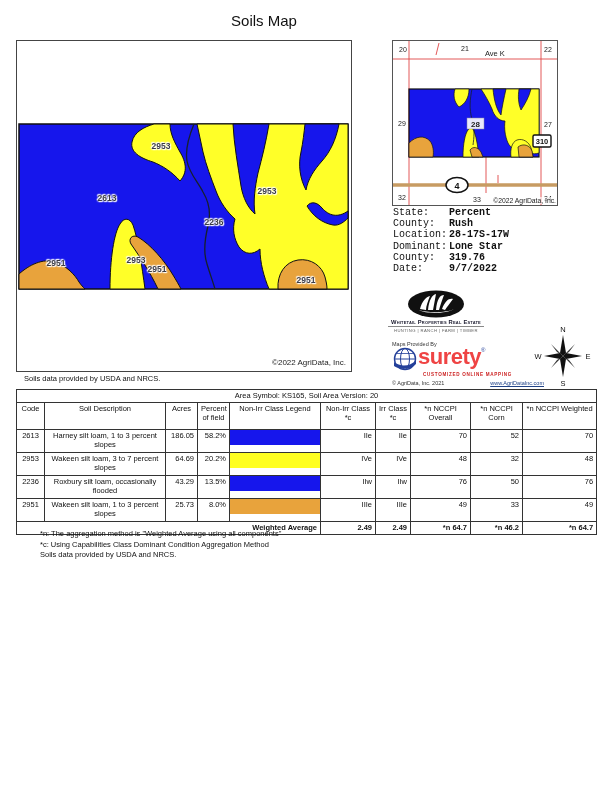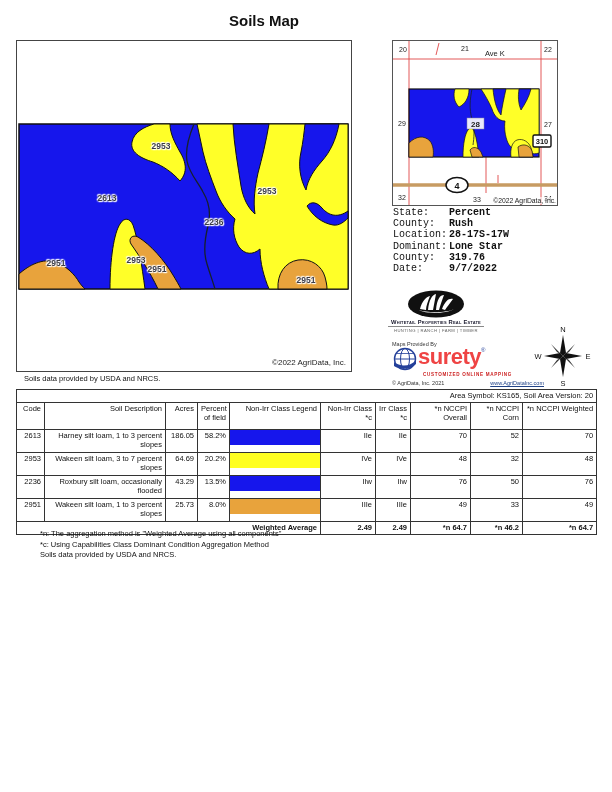--- a/index.html
+++ b/index.html
@@ -1,21 +1,21 @@
 <!DOCTYPE html>
 <html><head>
 <meta charset="utf-8">
 <style>
   html,body{margin:0;padding:0;background:#fff;}
   .page{position:relative;width:612px;height:792px;background:#fff;overflow:hidden;
         font-family:"Liberation Sans",sans-serif;color:#111;}
   .abs{position:absolute;}
 
   
-  .title{left:0;top:12px;width:528px;text-align:center;font-size:15px;font-weight:bold;}
+  .title{left:0;top:12px;width:528px;text-align:center;font-size:15px;font-weight:normal;}
 
   
   .map-box{left:16px;top:40px;width:336px;height:332px;border:1.5px solid #444;box-sizing:border-box;background:#fff;}
   .map-label{position:absolute;transform:translate(-50%,-50%);font-size:8.5px;font-weight:bold;color:#3c3c46;
              text-shadow:0 0 2px #fff,0 0 2px #fff,0 0 2px #fff,1px 1px 1px #fff,-1px -1px 1px #fff;white-space:nowrap;}
   .map-copy{position:absolute;right:5px;bottom:4px;font-size:8px;color:#222;}
   .usda-note{left:24px;top:374px;font-size:7.5px;color:#111;}
 
   
   .loc-box{left:392px;top:40px;width:166px;height:166px;border:1px solid #555;box-sizing:border-box;background:#fff;}
@@ -40,21 +40,21 @@
   .s-tag{font-size:4.6px;font-weight:bold;color:#cc2222;letter-spacing:.7px;margin-left:31px;margin-top:-1px;}
   .s-bottom{display:flex;justify-content:space-between;font-size:5.5px;color:#333;margin-top:3px;}
   .s-url{color:#224488;text-decoration:underline;}
   .compass{left:531px;top:322px;}
 
   
   .soil-table{left:16px;top:389px;}
   table{border-collapse:collapse;width:580px;table-layout:fixed;background:#fff;}
   table,td,th{border:1px solid #333;}
   table{border-width:1.5px;}
-  td,th{font-size:7.5px;font-weight:normal;text-align:right;vertical-align:top;padding:1px 3px;overflow:hidden;}
+  td,th{font-size:7.5px;font-weight:normal;text-align:center;vertical-align:top;padding:1px 3px;overflow:hidden;}
   .area-row td{height:10px;}
   .hdr td{height:24px;}
   .data-row td{height:20px;}
   td.num{text-align:right;}
   td.legend{padding:0;}
   td.legend .swatch{width:100%;height:15px;}
   .wavg td{font-weight:bold;text-align:right;height:10px;}
 
   
   .footnotes{left:16px;top:529px;font-size:7.5px;line-height:10.5px;color:#111;margin-left:24px;}

